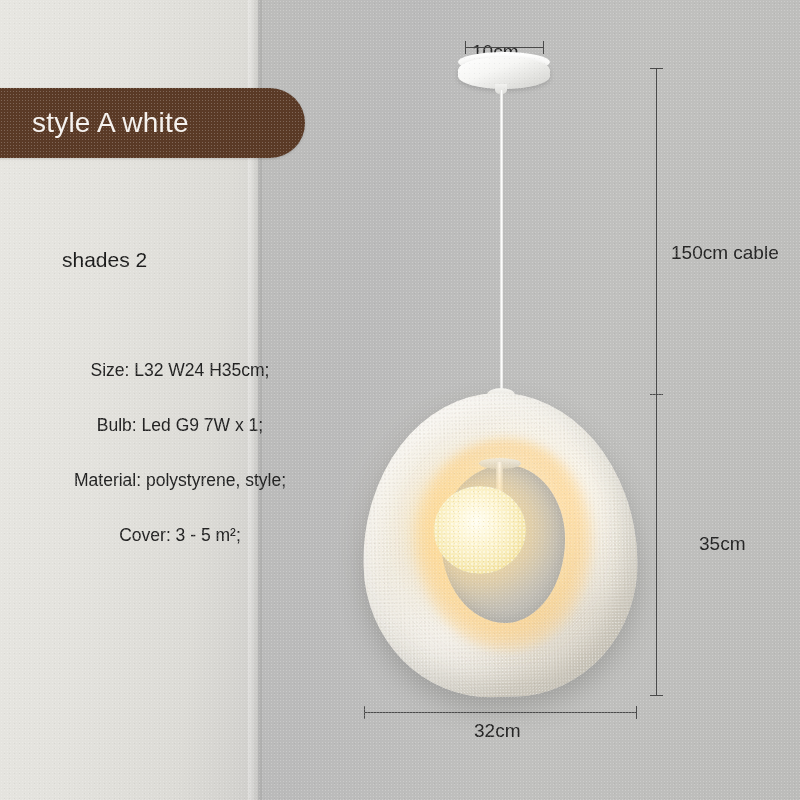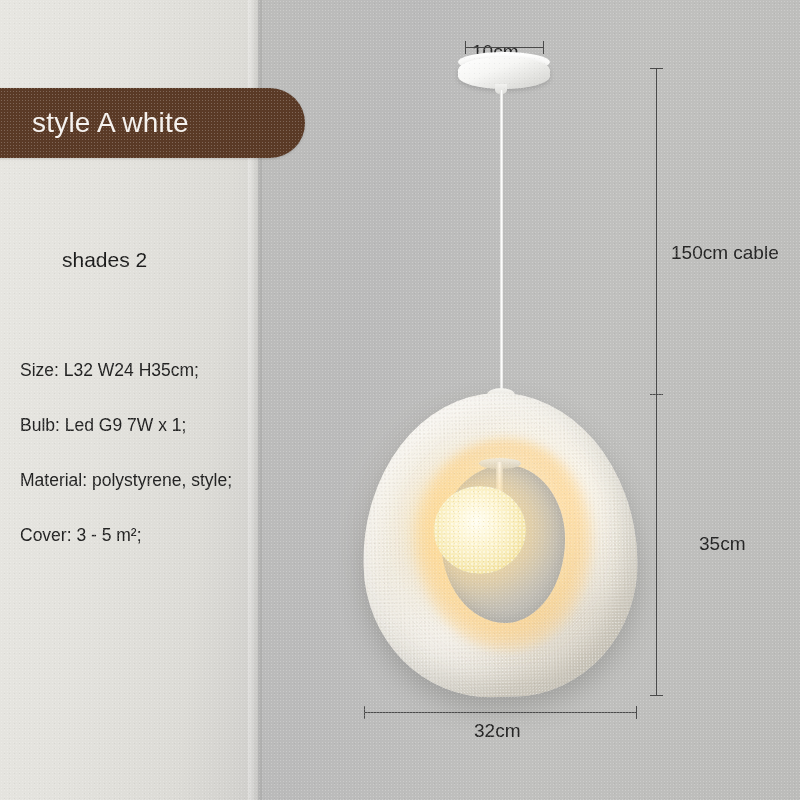--- a/index.html
+++ b/index.html
@@ -101,20 +101,21 @@
     left: 20px;
     top: 360px;
     width: 320px;
   }
   .spec-line {
     font-size: 17.5px;
     color: #232323;
     margin-bottom: 35px;
     white-space: nowrap;
     line-height: 20px;
+    text-align: center;
   }
 
   
   .canopy {
     position: absolute;
     left: 458px;
     top: 57px;
     width: 92px;
     height: 32px;
     border-radius: 50% / 40%;

